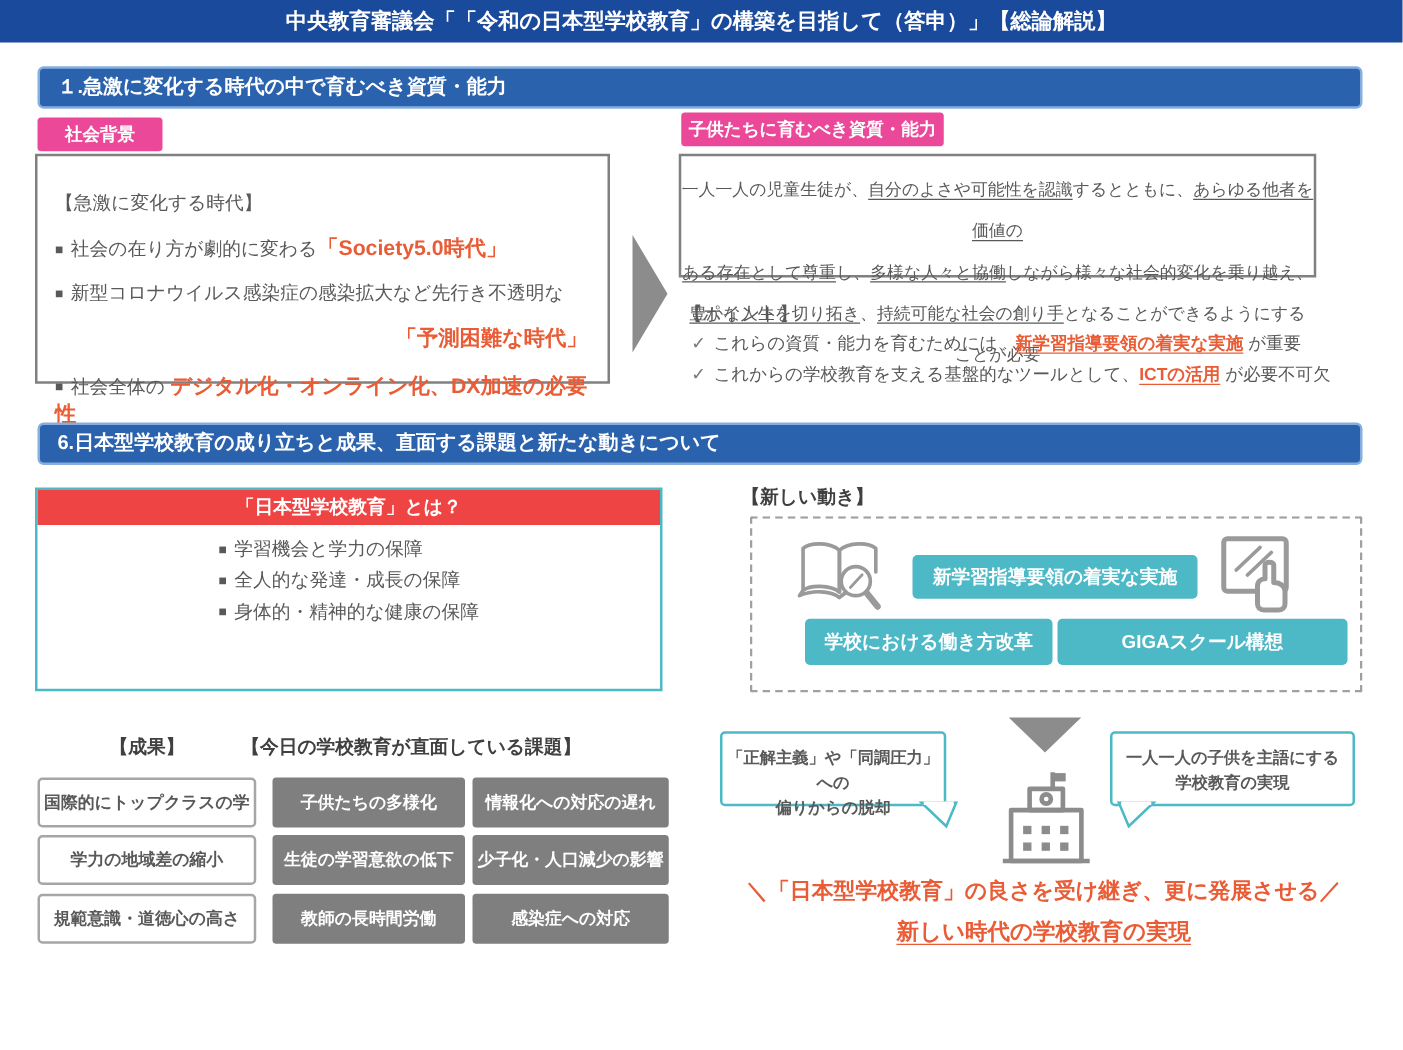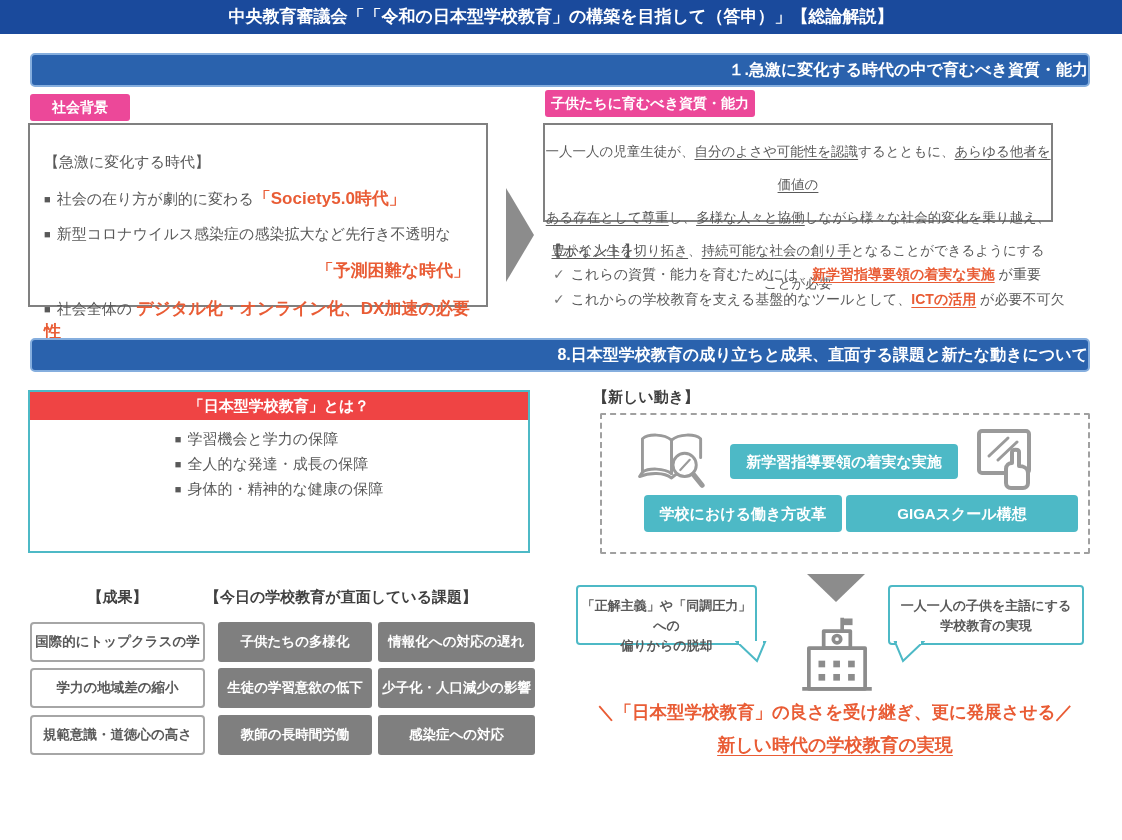--- a/index.html
+++ b/index.html
@@ -16,21 +16,21 @@
     left:0; top:4; width:1122px; height:34px;
     background:#1a4a9c; color:#fff; font-weight:bold; font-size:17px;
     text-align:center; line-height:34px;
   }
 
   
   .sec-header {
     left:30px; width:1060px; height:34px;
     background:#2a62ad; border:2px solid #85aede; border-radius:5px;
     color:#fff; font-weight:bold; font-size:16px;
-    line-height:30px; padding-left:14px;text-align:right;
+    line-height:30px; padding-left:14px;
   }
 
   
   .tag {
     background:#ec4899; color:#fff; font-weight:bold; font-size:14px;
     text-align:center; border-radius:3px; height:27px; line-height:27px;
   }
 
   
   .gray-box { background:#fff; border:2px solid #808080; }
@@ -144,21 +144,21 @@
 </div>
 
 <div class="abs points-label">【ポイント】</div>
 <div class="abs point-row" style="top:266px;">
   <span class="check">✓</span><span>これらの資質・能力を育むためには、</span><span class="em-red-u">新学習指導要領の着実な実施</span><span> が重要</span>
 </div>
 <div class="abs point-row" style="top:291px;">
   <span class="check">✓</span><span>これからの学校教育を支える基盤的なツールとして、</span><span class="em-red-u">ICTの活用</span><span> が必要不可欠</span>
 </div>
 
-<div class="abs sec-header" style="top:338px;">8.日本型学校教育の成り立ちと成果、直面する課題と新たな動きについて</div>
+<div class="abs sec-header" style="top:338px;">6.日本型学校教育の成り立ちと成果、直面する課題と新たな動きについて</div>
 
 <div class="abs jse-box">
   <div class="jse-head">「日本型学校教育」とは？</div>
   <div class="jse-bullets">
     <div class="jb"><span class="bullet-sq">■</span><span>学習機会と学力の保障</span></div>
     <div class="jb"><span class="bullet-sq">■</span><span>全人的な発達・成長の保障</span></div>
     <div class="jb"><span class="bullet-sq">■</span><span>身体的・精神的な健康の保障</span></div>
   </div>
 </div>
 
@@ -190,21 +190,21 @@
 
   <button class="teal-btn btn2">学校における働き方改革</button>
   <button class="teal-btn btn3">GIGAスクール構想</button>
 </div>
 
 <div class="abs col-label" style="left:30px; width:175px;">【成果】</div>
 <div class="result-box" style="top:622px;">国際的にトップクラスの学力</div>
 <div class="result-box" style="top:668px;">学力の地域差の縮小</div>
 <div class="result-box" style="top:715px;">規範意識・道徳心の高さ</div>
 
-<div class="abs col-label" style="left:176px; width:330px;text-align:center;">【今日の学校教育が直面している課題】</div>
+<div class="abs col-label" style="left:164px; width:330px;text-align:center;">【今日の学校教育が直面している課題】</div>
 <div class="chal-box" style="left:218px; top:622px;">子供たちの多様化</div>
 <div class="chal-box" style="left:378px; top:622px; width:157px;">情報化への対応の遅れ</div>
 <div class="chal-box" style="left:218px; top:668px;">生徒の学習意欲の低下</div>
 <div class="chal-box" style="left:378px; top:668px; width:157px;">少子化・人口減少の影響</div>
 <div class="chal-box" style="left:218px; top:715px;">教師の長時間労働</div>
 <div class="chal-box" style="left:378px; top:715px; width:157px;">感染症への対応</div>
 
 <div class="abs arrow-down"></div>
 
 <div class="bubble" style="left:576px; top:585px; width:181px; height:60px;">

